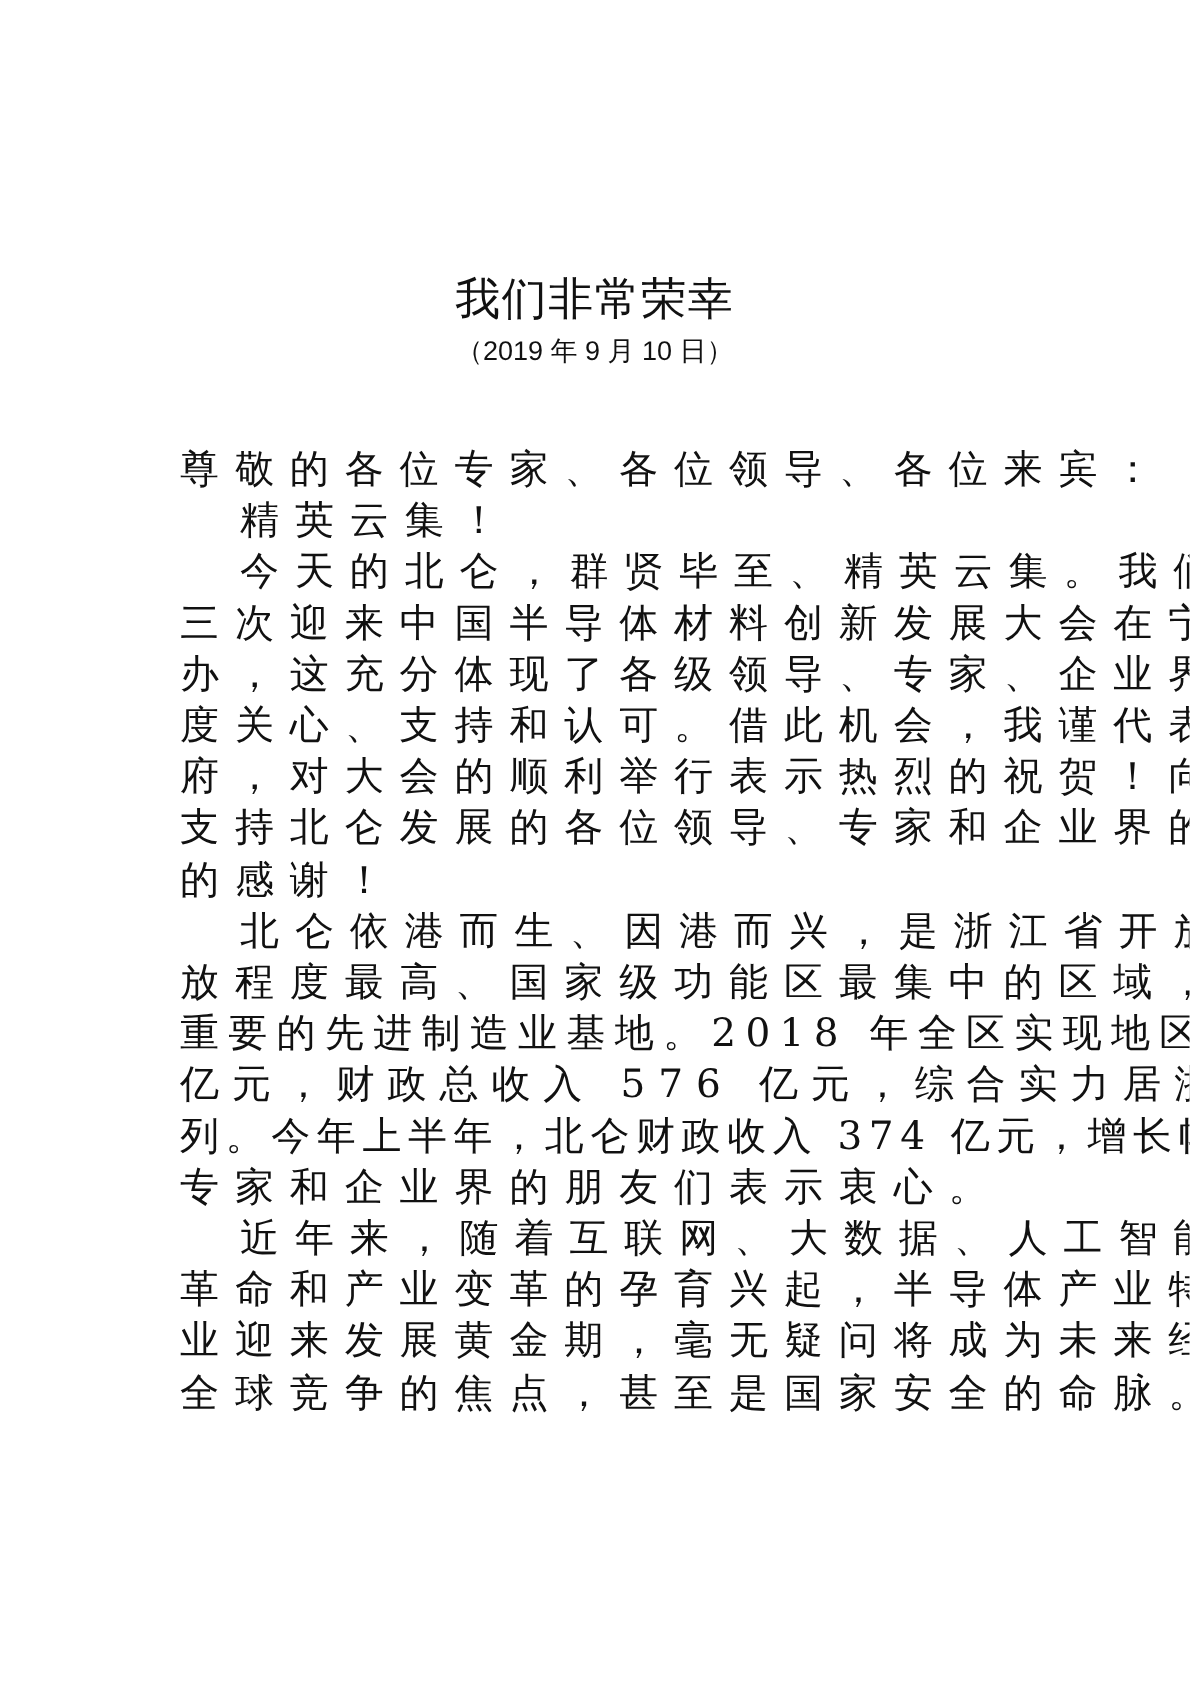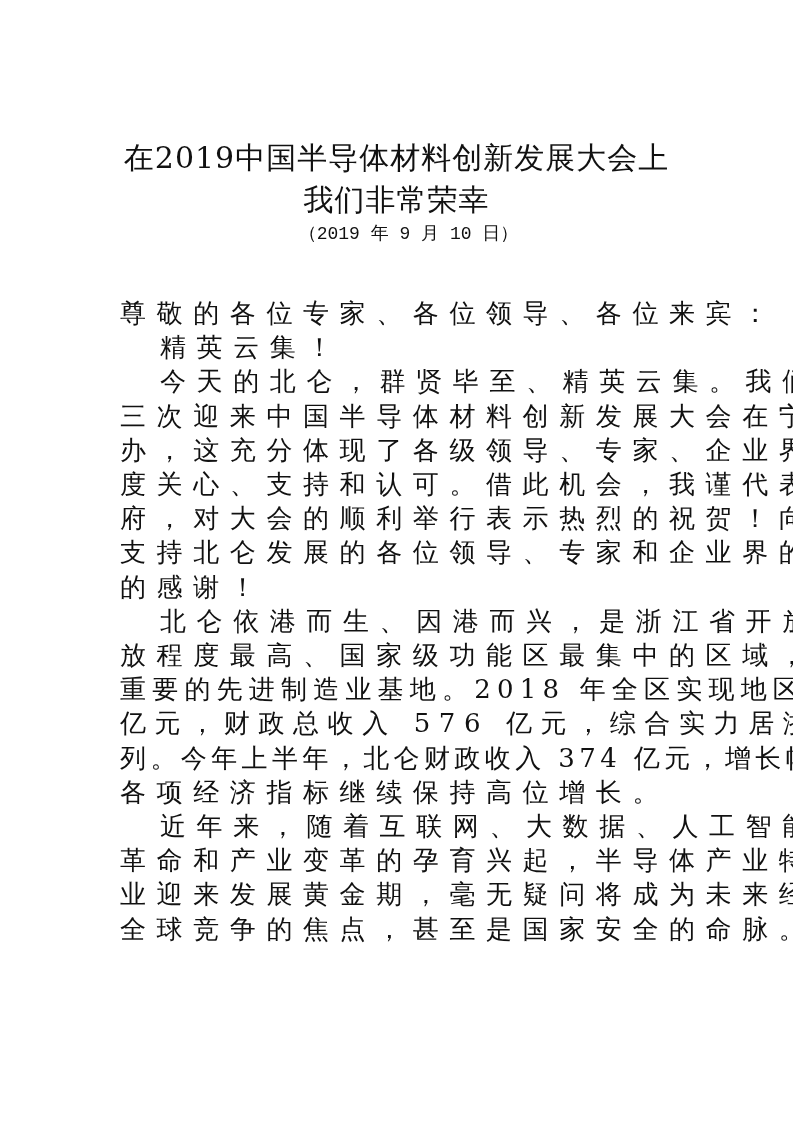--- a/index.html
+++ b/index.html
@@ -1,31 +1,30 @@
 <!DOCTYPE html>
 <html><head>
 <meta charset="utf-8">
 <style>
   html, body { margin: 0; padding: 0; background: #ffffff; }
   body { width: 793px; height: 1122px; position: relative; overflow: hidden; font-family: "DejaVu Serif", "Liberation Serif", serif; color: #111; }
   .page { position: absolute; left: 0; top: 0; width: 793px; height: 1122px; background: #fff; }
   .title { position: absolute; left: 100px; width: 593px; text-align: center; font-size: 30px; line-height: 40px; letter-spacing: 1px; font-weight: normal; margin: 0; }
   .title-l1 { top: 138px; }
   .title-l2 { top: 180px; }
-  .date { position: absolute; left: 112px; width: 593px; top: 222px; text-align: center; font-size: 18px; line-height: 24px; font-family: Liberation Mono, monospace; }
+  .date { position: absolute; left: 100px; width: 593px; top: 222px; text-align: center; font-size: 18px; line-height: 24px; font-family: Liberation Sans, sans-serif; }
   .body { position: absolute; left: 120px; top: 296px; width: 556px; font-size: 26px; line-height: 34.2px; letter-spacing: 10.6px; text-align: justify; }
   .body p { margin: 0; }
   .body .indent { text-indent: 40px; }
   .line { display: block; white-space: nowrap; }
 </style>
 </head>
 <body>
 
 <div class="page">
-  <h1 class="title title-l1">在2019中国半导体材料创新发展大会上</h1>
   <h1 class="title title-l2">我们非常荣幸</h1>
   <div class="date">（2019 年 9 月 10 日）</div>
 
   <div class="body">
     <p>
         <span class="line">尊敬的各位专家、各位领导、各位来宾：</span>
       </p>
 
     <p class="indent">
       <span class="line">精英云集！</span>
@@ -40,21 +39,21 @@
       <span class="line">支持北仑发展的各位领导、专家和企业界的朋友们表示衷心</span>
       <span class="line">的感谢！</span>
     </p>
 
     <p>
       <span class="line" style="text-indent:40px">北仑依港而生、因港而兴，是浙江省开放时间最早、开</span>
       <span class="line">放程度最高、国家级功能区最集中的区域，也是长三角地区</span>
       <span class="line" style="letter-spacing:6.2px">重要的先进制造业基地。2018 年全区实现地区生产总值 1618</span>
       <span class="line" style="letter-spacing:8.6px">亿元，财政总收入 576 亿元，综合实力居浙江省、宁波市前</span>
       <span class="line" style="letter-spacing:4.4px">列。今年上半年，北仑财政收入 374 亿元，增长幅度达 12.2%，</span>
-      <span class="line">各项经济指标继续保持高位增长。</span>
+      <span class="line">专家和企业界的朋友们表示衷心。</span>
     </p>
 
     <p>
       <span class="line" style="text-indent:40px">近年来，随着互联网、大数据、人工智能等新一轮科技</span>
       <span class="line">革命和产业变革的孕育兴起，半导体产业特别是集成电路产</span>
       <span class="line">业迎来发展黄金期，毫无疑问将成为未来经济发展的基石、</span>
       <span class="line">全球竞争的焦点，甚至是国家安全的命脉。北仑作为一个传</span>
     </p>
   </div>
 </div>

